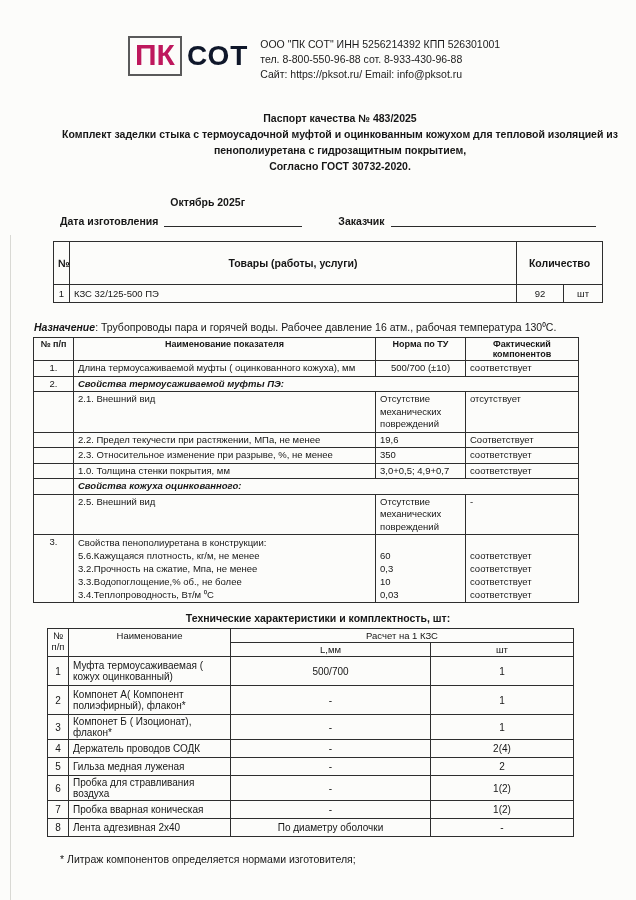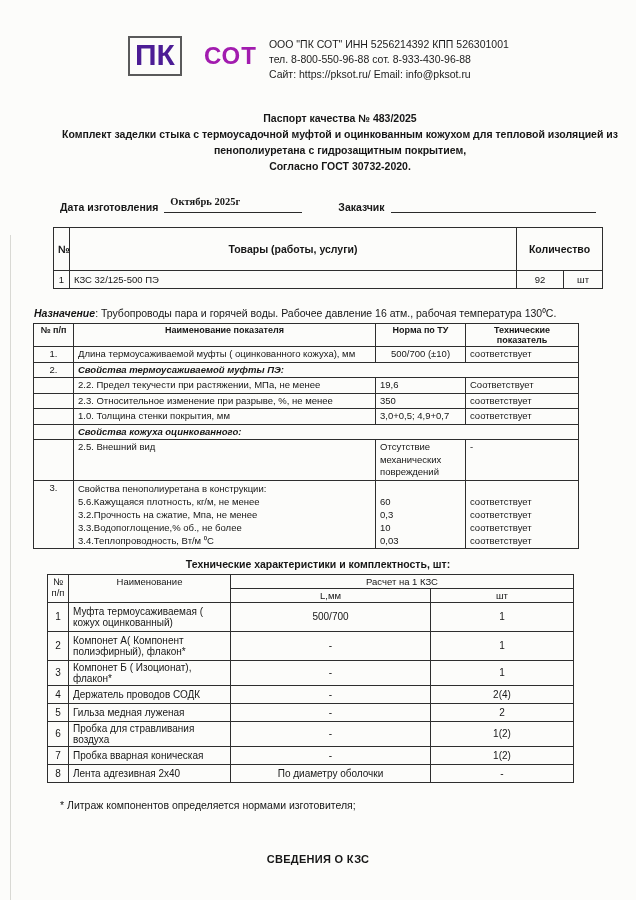--- a/index.html
+++ b/index.html
@@ -7,30 +7,30 @@
     width:636px;height:900px;position:relative;overflow:hidden;
     background:#fcfcfa;color:#161616;
     font-family:"Liberation Sans",sans-serif;
   }
   .scan-edge{position:absolute;left:10px;top:235px;width:1px;height:665px;background:#d9d9d4;}
   
   .header-row{display:flex;align-items:flex-start;margin:36px 0 0 128px;}
   .logo{display:flex;align-items:center;}
   .logo-box{
     border:2px solid #5a5a5a;padding:0 5px 2px 5px;line-height:34px;
-    font-weight:bold;font-size:30px;color:#4c1d95;letter-spacing:0;
+    font-weight:bold;font-size:30px;color:#be185d;letter-spacing:0;
   }
-  .logo-sot{font-weight:bold;font-size:24px;color:#a21caf;margin-left:22px;letter-spacing:1px;line-height:38px;}
+  .logo-sot{font-weight:bold;font-size:28px;color:#0f172a;margin-left:5px;letter-spacing:1px;line-height:38px;}
   .company-info{margin-left:12px;font-size:10.5px;line-height:15px;color:#1c1c1c;padding-top:1px;}
   
   .doc-title{margin-top:28px;text-align:center;font-weight:bold;font-size:10.5px;line-height:16px;padding-left:44px;}
   
   .meta-row{margin:22px 0 0 60px;font-size:10.5px;font-weight:bold;display:flex;align-items:flex-end;}
   .u-line{border-bottom:1.4px solid #2a2a2a;display:inline-block;}
-  .date-val{width:132px;margin-left:6px;padding:0 0 5px 6px;font-family:Liberation Serif, serif;}
+  .date-val{width:132px;margin-left:6px;padding:0 0 18px 6px;}
   .cust-line{width:205px;margin-left:6px;height:13px;}
   .cust-label{margin-left:36px;}
   
   table{border-collapse:collapse;table-layout:fixed;}
   td,th{border:1px solid #2e2e2e;font-size:9.5px;padding:1px 4px;vertical-align:top;overflow:hidden;}
   
   .goods-table{margin:14px 0 0 53px;width:549px;border:1.5px solid #2e2e2e;}
   .goods-table th{font-size:10.5px;font-weight:bold;height:40px;vertical-align:middle;text-align:center;}
   .goods-table td{height:15px;vertical-align:middle;}
   .c-center{text-align:center;}
@@ -117,31 +117,37 @@
       <col style="width:40px">
       <col style="width:302px">
       <col style="width:90px">
       <col style="width:113px">
     </colgroup>
   <tbody>
       <tr>
     <th>№ п/п</th>
     <th>Наименование показателя</th>
     <th>Норма по ТУ</th>
-    <th>Технические показатель</th>
+    <th>Фактический компонентов</th>
   </tr>
   <tr>
     <td class="num-cell">1.</td>
     <td>Длина термоусаживаемой муфты ( оцинкованного кожуха), мм</td>
     <td class="norm-center">500/700 (±10)</td>
     <td class="fact-cell">соответствует</td>
   </tr>
   <tr>
     <td class="num-cell">2.</td>
     <td colspan="3" class="sec-cell">Свойства термоусаживаемой муфты ПЭ:</td>
+  </tr>
+  <tr>
+    <td class="num-cell"></td>
+    <td>2.1. Внешний вид</td>
+    <td>Отсутствие механических повреждений</td>
+    <td class="fact-cell">отсутствует</td>
   </tr>
   <tr>
     <td class="num-cell"></td>
     <td>2.2. Предел текучести при растяжении, МПа, не менее</td>
     <td>19,6</td>
     <td class="fact-cell">Соответствует</td>
   </tr>
   <tr>
     <td class="num-cell"></td>
     <td>2.3. Относительное изменение при разрыве, %, не менее</td>

